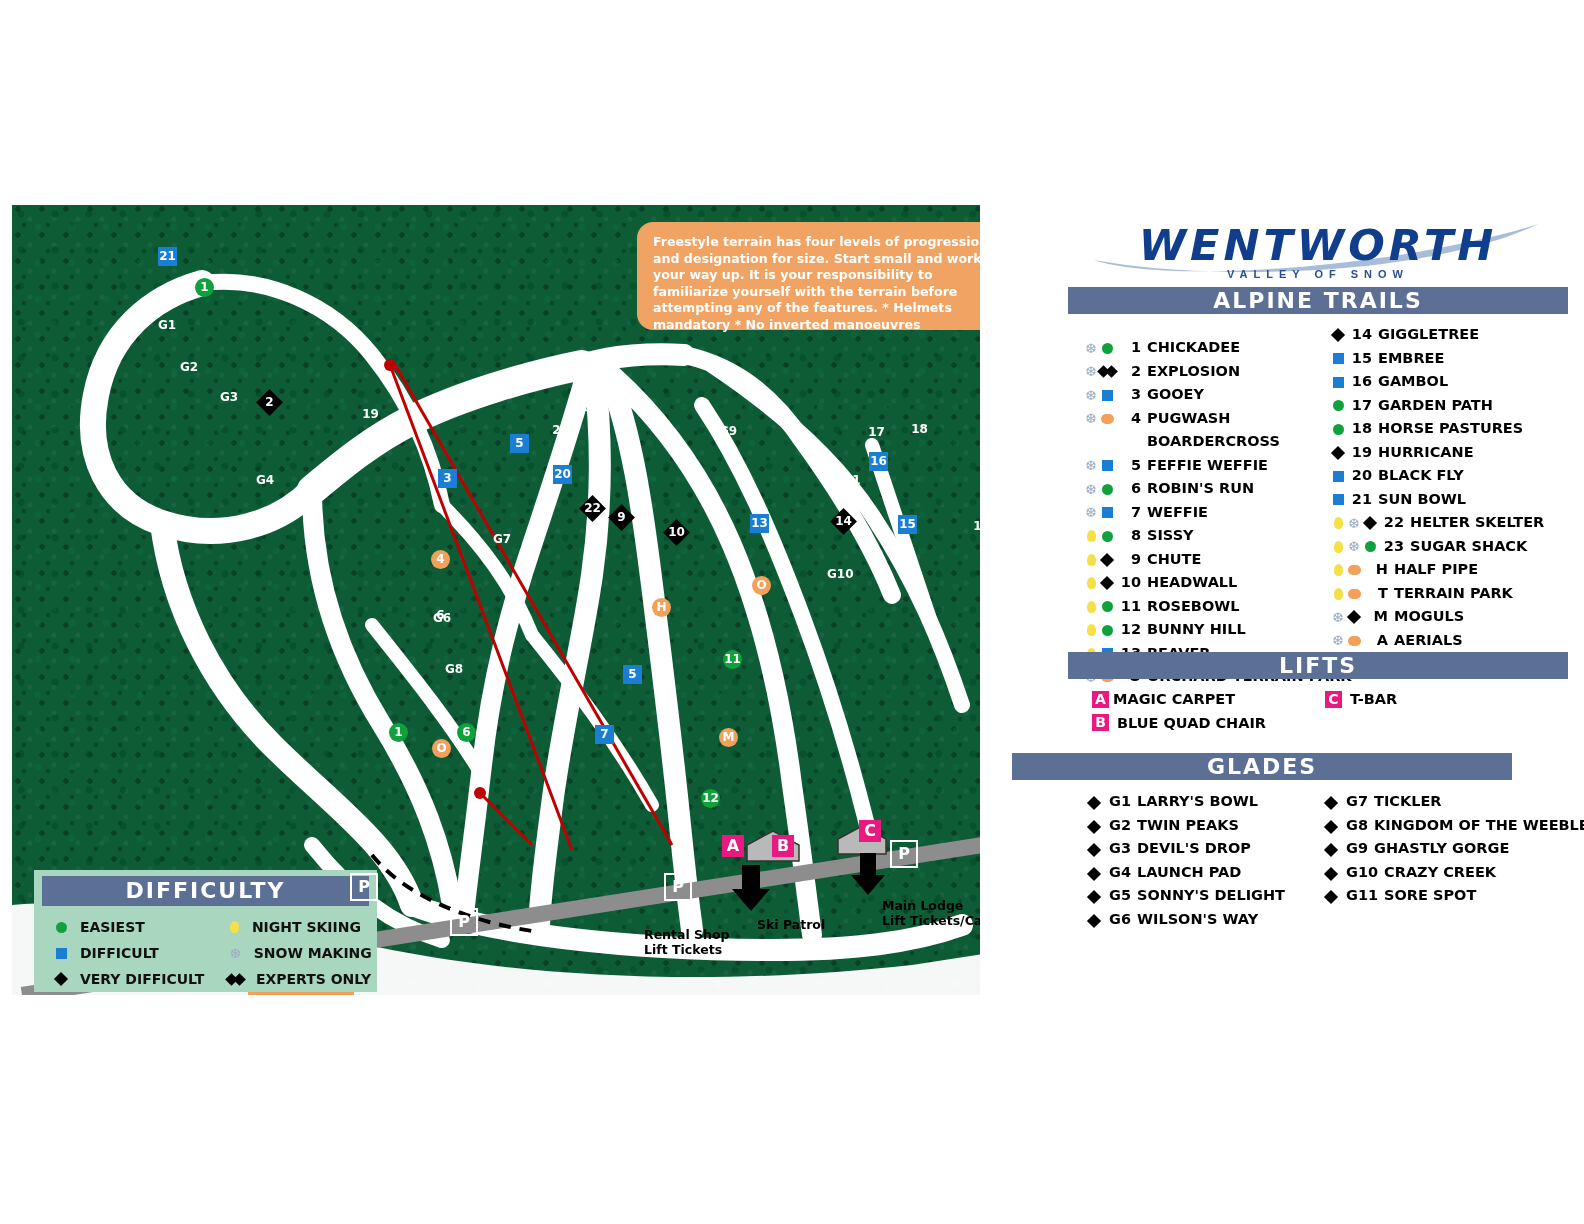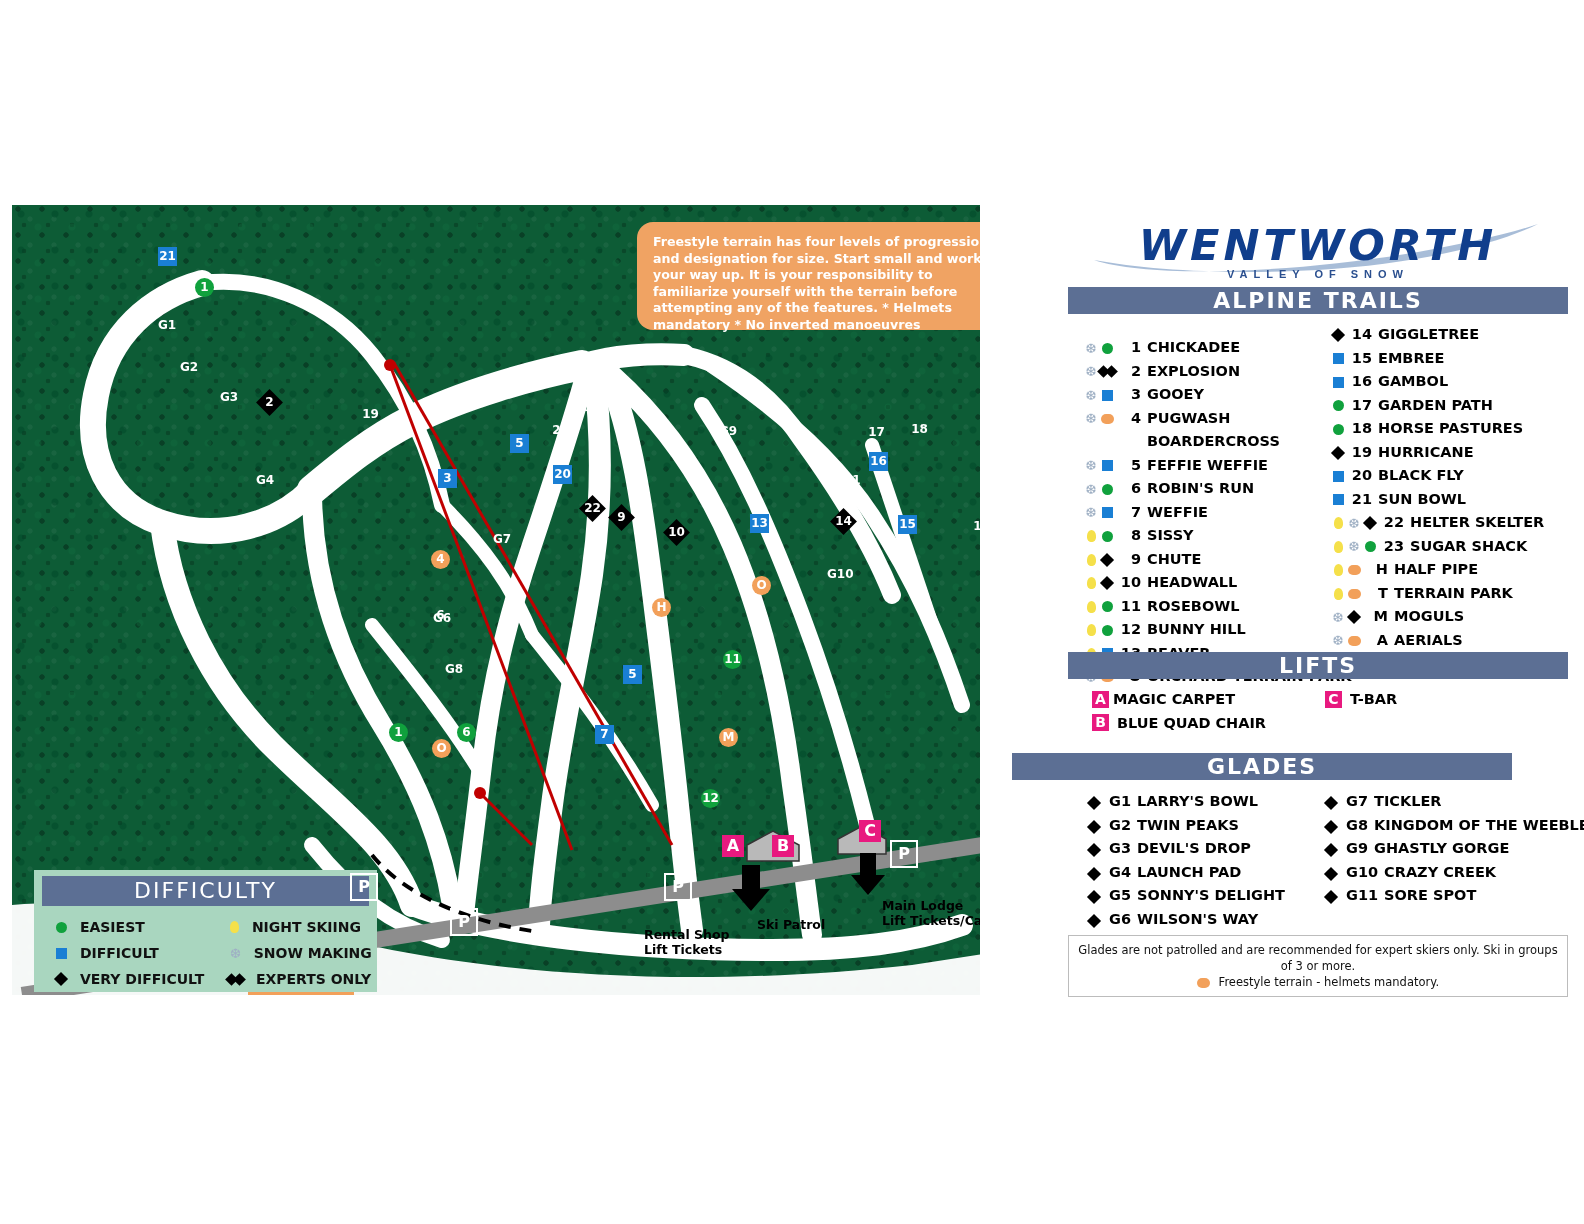--- a/index.html
+++ b/index.html
@@ -65,21 +65,21 @@
   .glade-row .lg-ico{width:18px;}
 
   .footnote{position:absolute;left:1068px;width:500px;border:1px solid #bcbcbc;
     font-size:11.5px;text-align:center;color:#111;padding:6px 4px;box-sizing:border-box;
     font-family:"DejaVu Sans",sans-serif;}
   .footnote div{line-height:16px;}
 
   
   .diffbox{position:absolute;left:22px;top:665px;width:343px;height:122px;background:#a9d6bf;}
   .diffhdr{position:absolute;left:8px;top:6px;width:327px;height:30px;background:#5c6f94;color:#fff;
-    text-align:center;font-weight:normal;font-size:22px;line-height:30px;letter-spacing:2px;font-family:"DejaVu Sans",sans-serif;}
+    text-align:center;font-weight:bold;font-size:22px;line-height:30px;letter-spacing:2px;font-family:"DejaVu Sans",sans-serif;}
   .diffitem{position:absolute;font-size:14px;font-weight:bold;color:#111;font-family:"DejaVu Sans",sans-serif;white-space:nowrap;}
   .sizebox{position:absolute;background:#f2a05a;color:#fff;font-weight:bold;font-size:13px;
     padding:2px 6px;letter-spacing:4px;font-family:"DejaVu Sans",sans-serif;}
 
   
   .fsnote{position:absolute;left:637px;top:222px;width:383px;height:108px;background:#f0a363;
     border-radius:16px;color:#ffffff;font-size:12.6px;font-weight:bold;line-height:16.5px;
     padding:12px 16px;box-sizing:border-box;font-family:"DejaVu Sans",sans-serif;}
 
   
@@ -333,21 +333,14 @@
       <div class="glade-row"><span class="lg-ico"><span class="s-black"></span></span><span style="margin-left:6px;">G6</span><span style="margin-left:6px;">WILSON'S WAY</span></div>
     </div>
   <div class="legend-col" id="glades-right" style="left:1322px;top:793px;width:250px;">
       <div class="glade-row"><span class="lg-ico"><span class="s-black"></span></span><span style="margin-left:6px;">G7</span><span style="margin-left:6px;">TICKLER</span></div>
       <div class="glade-row"><span class="lg-ico"><span class="s-black"></span></span><span style="margin-left:6px;">G8</span><span style="margin-left:6px;">KINGDOM OF THE WEEBLE</span></div>
       <div class="glade-row"><span class="lg-ico"><span class="s-black"></span></span><span style="margin-left:6px;">G9</span><span style="margin-left:6px;">GHASTLY GORGE</span></div>
       <div class="glade-row"><span class="lg-ico"><span class="s-black"></span></span><span style="margin-left:6px;">G10</span><span style="margin-left:6px;">CRAZY CREEK</span></div>
       <div class="glade-row"><span class="lg-ico"><span class="s-black"></span></span><span style="margin-left:6px;">G11</span><span style="margin-left:6px;">SORE SPOT</span></div>
     </div>
 
-  <div class="footnote" style="top:935px;">
-    <div>Glades are not patrolled and are recommended for expert skiers only. Ski in groups of 3 or more.</div>
-    <div>
-      <span class="s-orange"></span>
-      <span style="margin-left:5px;">Freestyle terrain - helmets mandatory.</span>
-    </div>
-  </div>
 
 </div>
 
 </body></html>

